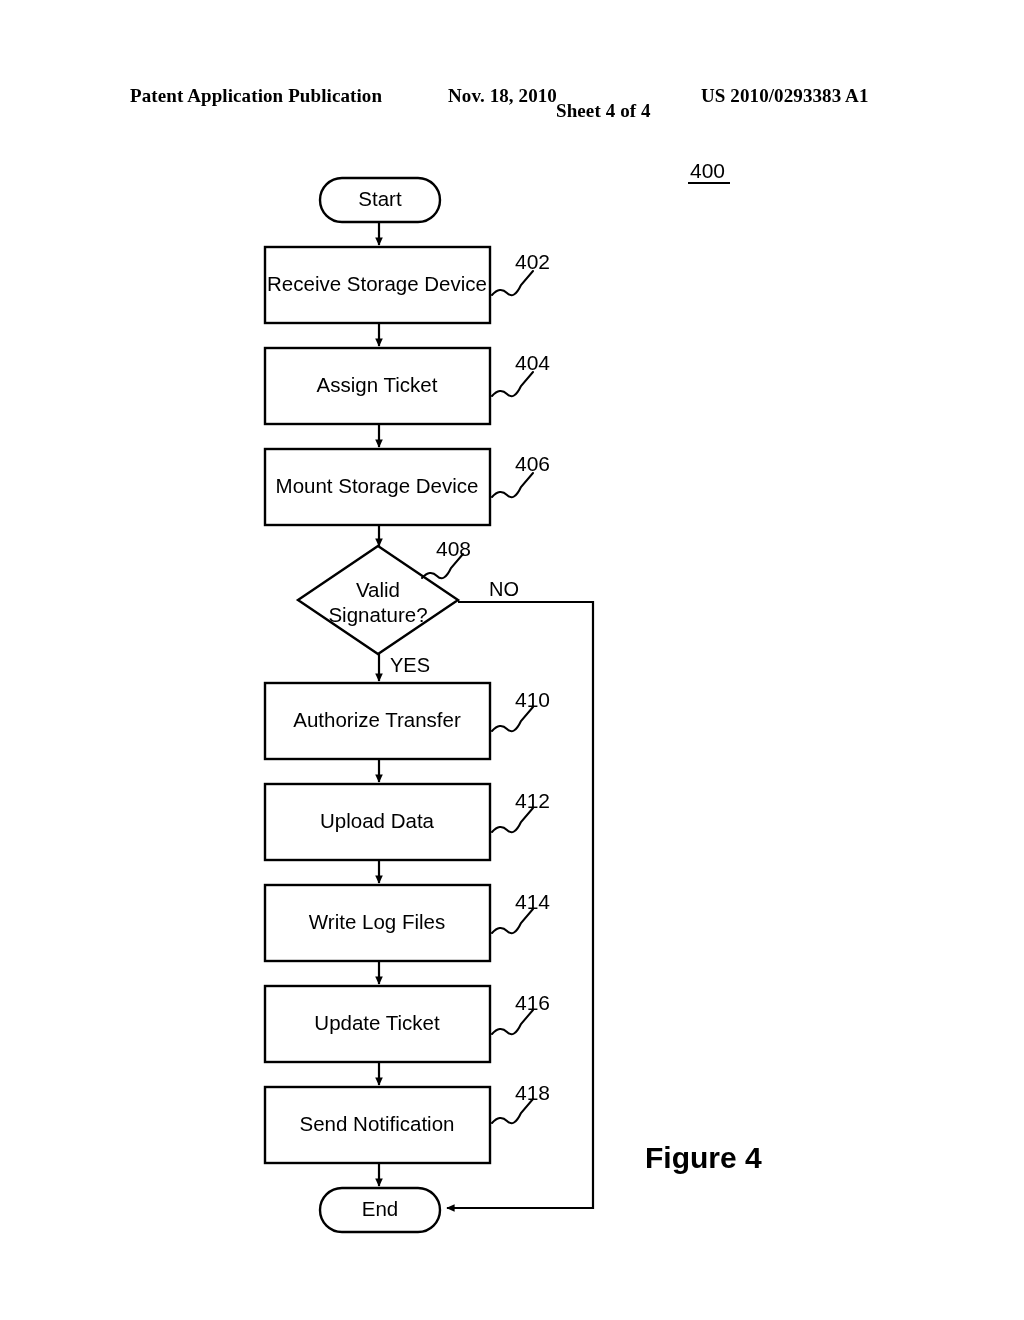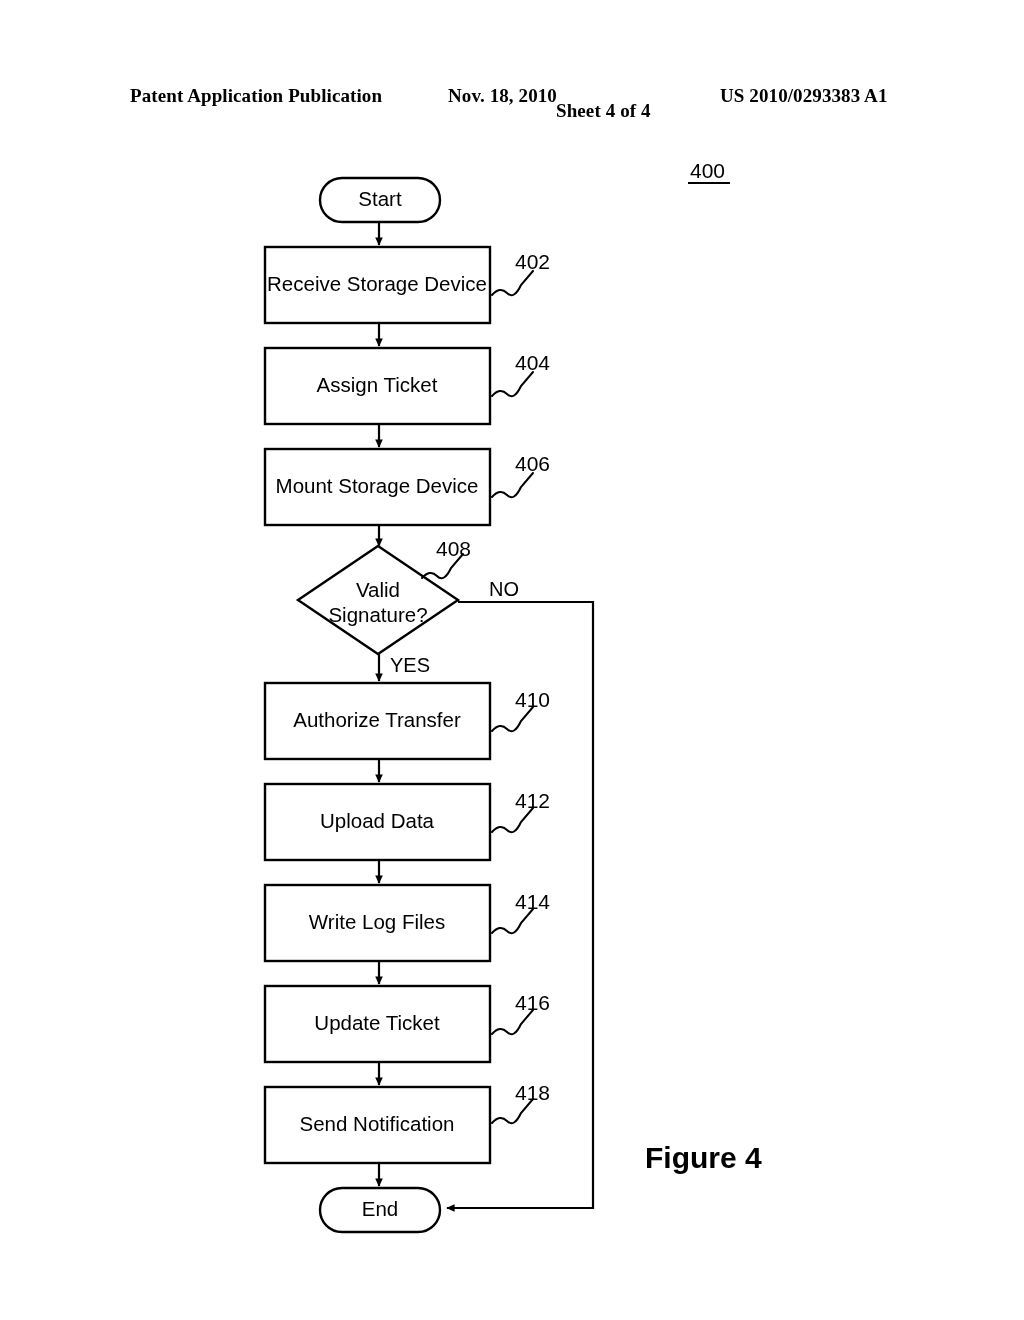--- a/index.html
+++ b/index.html
@@ -26,21 +26,21 @@
     height: 30px;
     font-family: "Liberation Serif", serif;
     font-weight: bold;
     font-size: 19px;
     letter-spacing: 0.1px;
     white-space: nowrap;
   }
   .hdr-pub   { position: absolute; left: 130px; top: 0; }
   .hdr-date  { position: absolute; left: 420px; top: 0; margin-left: 28px; }
   .hdr-sheet { position: absolute; left: 556px; top: 0; margin-top: 15px; }
-  .hdr-num   { position: absolute; left: 701px; top: 0; margin-left: 19px; }
+  .hdr-num   { position: absolute; left: 701px; top: 0; }
 
   
   #figure-svg {
     position: absolute;
     left: 0;
     top: 0;
     width: 1024px;
     height: 1320px;
     display: block;
   }

